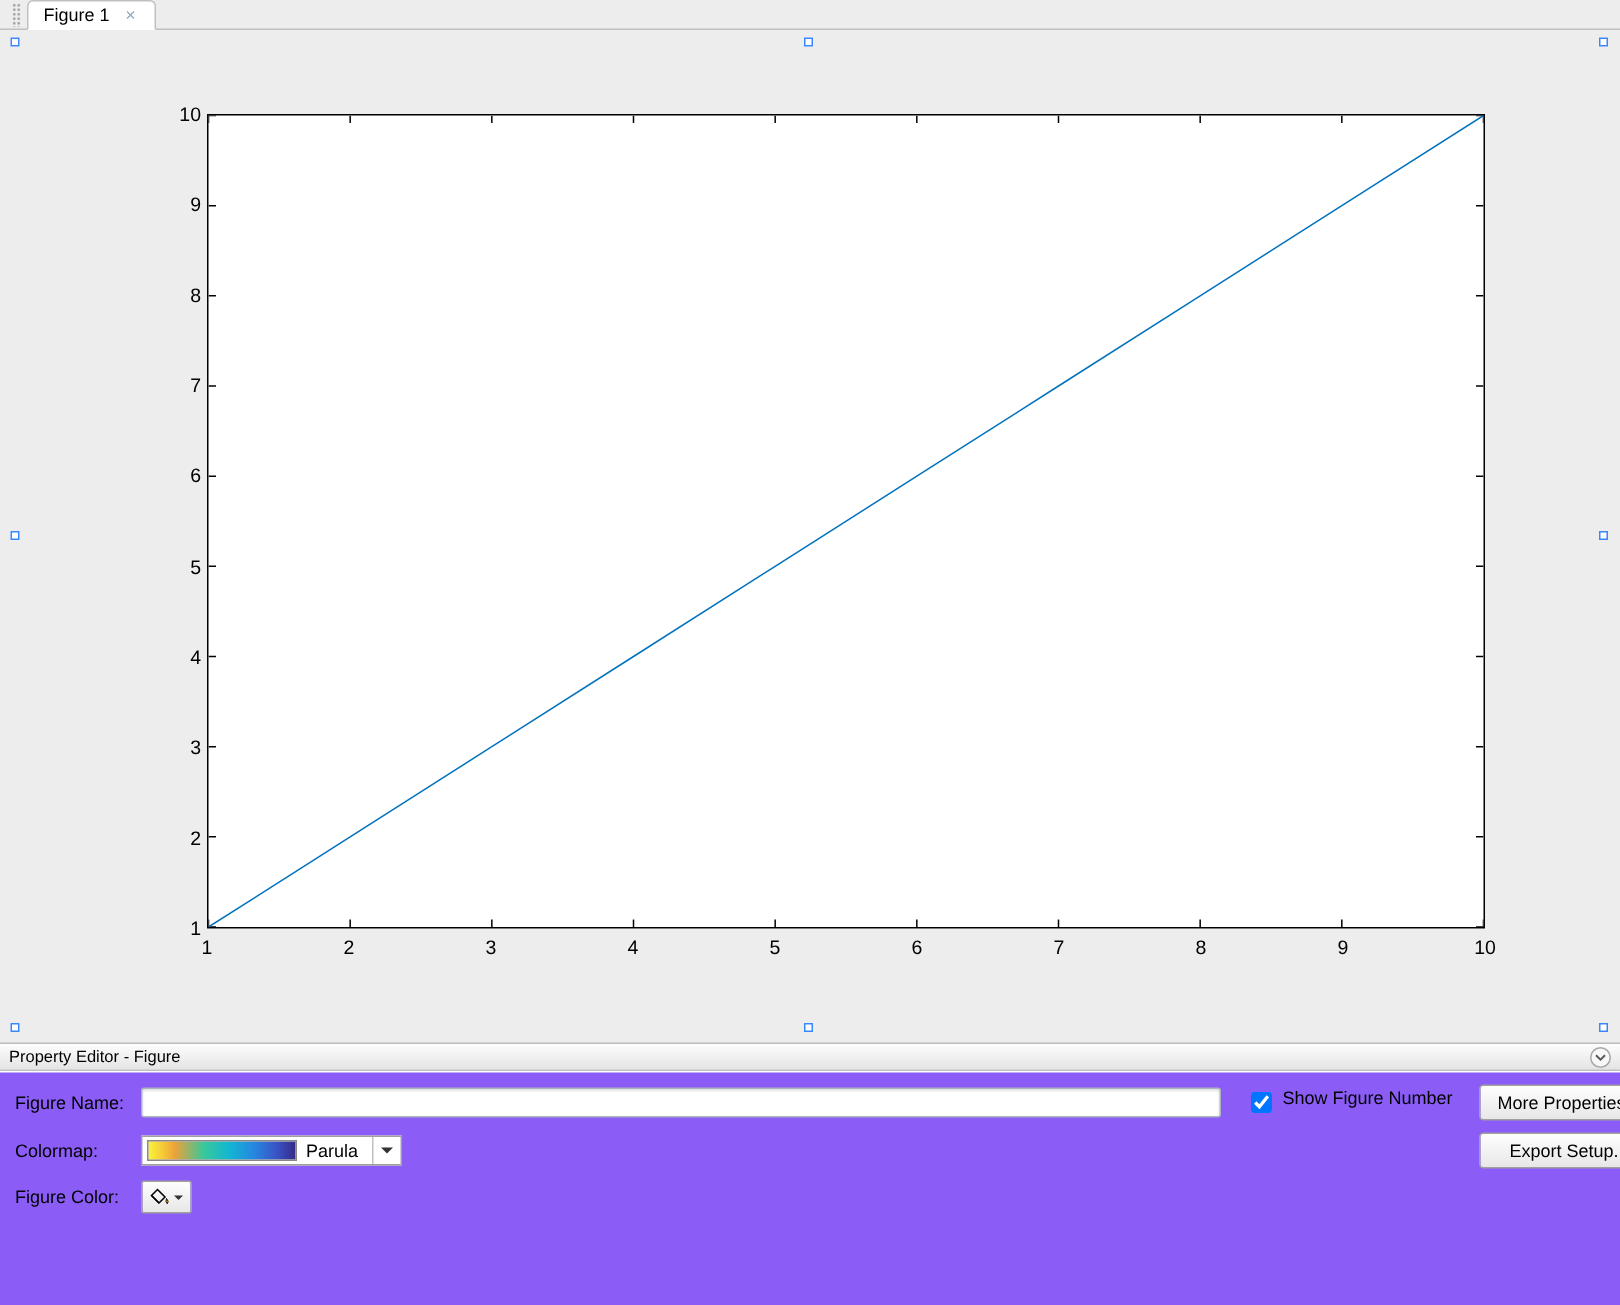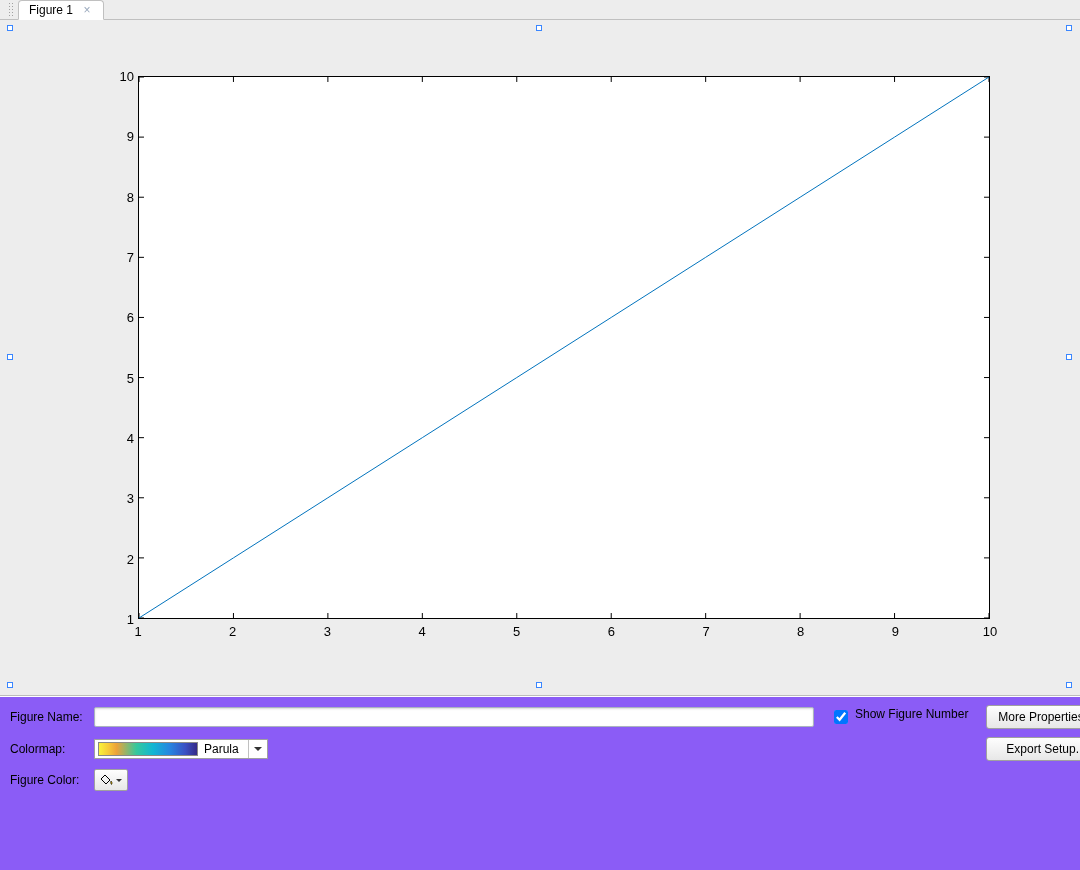--- a/index.html
+++ b/index.html
@@ -285,20 +285,29 @@
       <span style="left: 378.667px;">5</span>
       <span style="left: 473.333px;">6</span>
       <span style="left: 568px;">7</span>
       <span style="left: 662.667px;">8</span>
       <span style="left: 757.333px;">9</span>
       <span style="left: 852px;">10</span>
     </div>
 </div>
 
 <div class="prop-editor">
+  <div class="prop-editor-header">
+    <span>Property Editor - Figure</span>
+    <span class="spacer"></span>
+    <span class="chevron-circle">
+      <svg width="8" height="8" viewBox="0 0 8 8">
+          <path d="M1 2.5 L4 5.5 L7 2.5" fill="none" stroke="#555" stroke-width="1.2"></path>
+        </svg>
+    </span>
+  </div>
 
   <div class="prop-body">
     <div class="prop-grid">
 
       <span class="lbl">Figure Name:</span>
       <input type="text" class="field" value="" style="">
       <label class="checkbox-wrap">
         <input type="checkbox" id="sfn-cb" checked="" style="">
         <span>Show Figure Number</span>
       </label>

